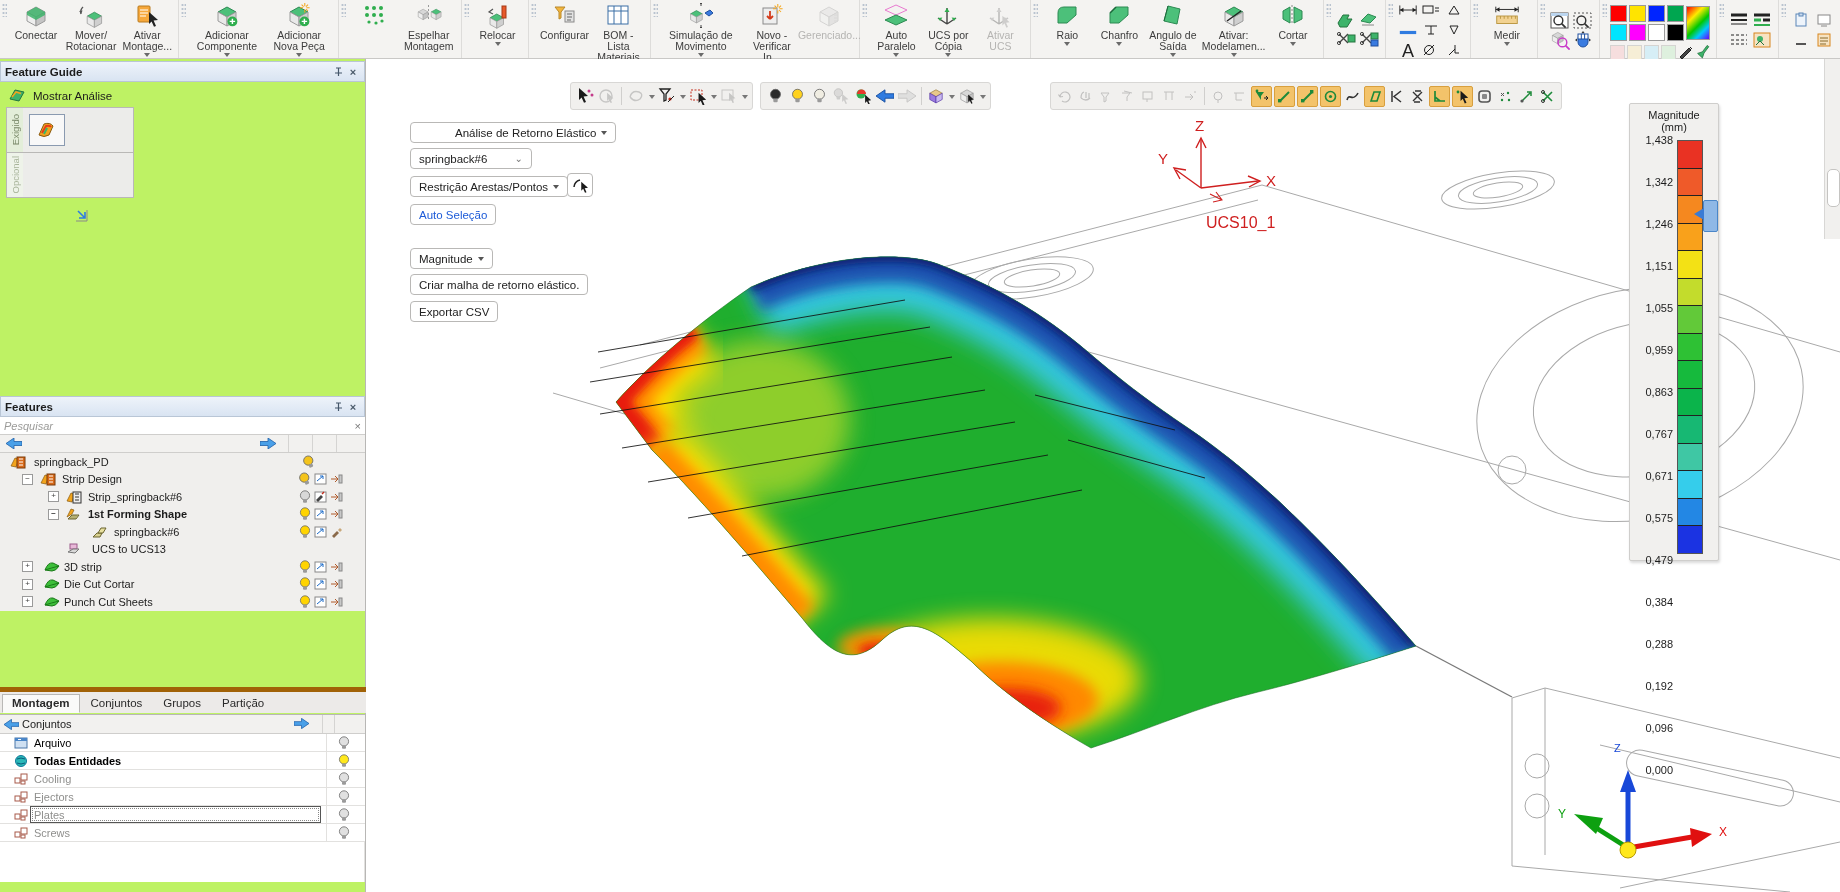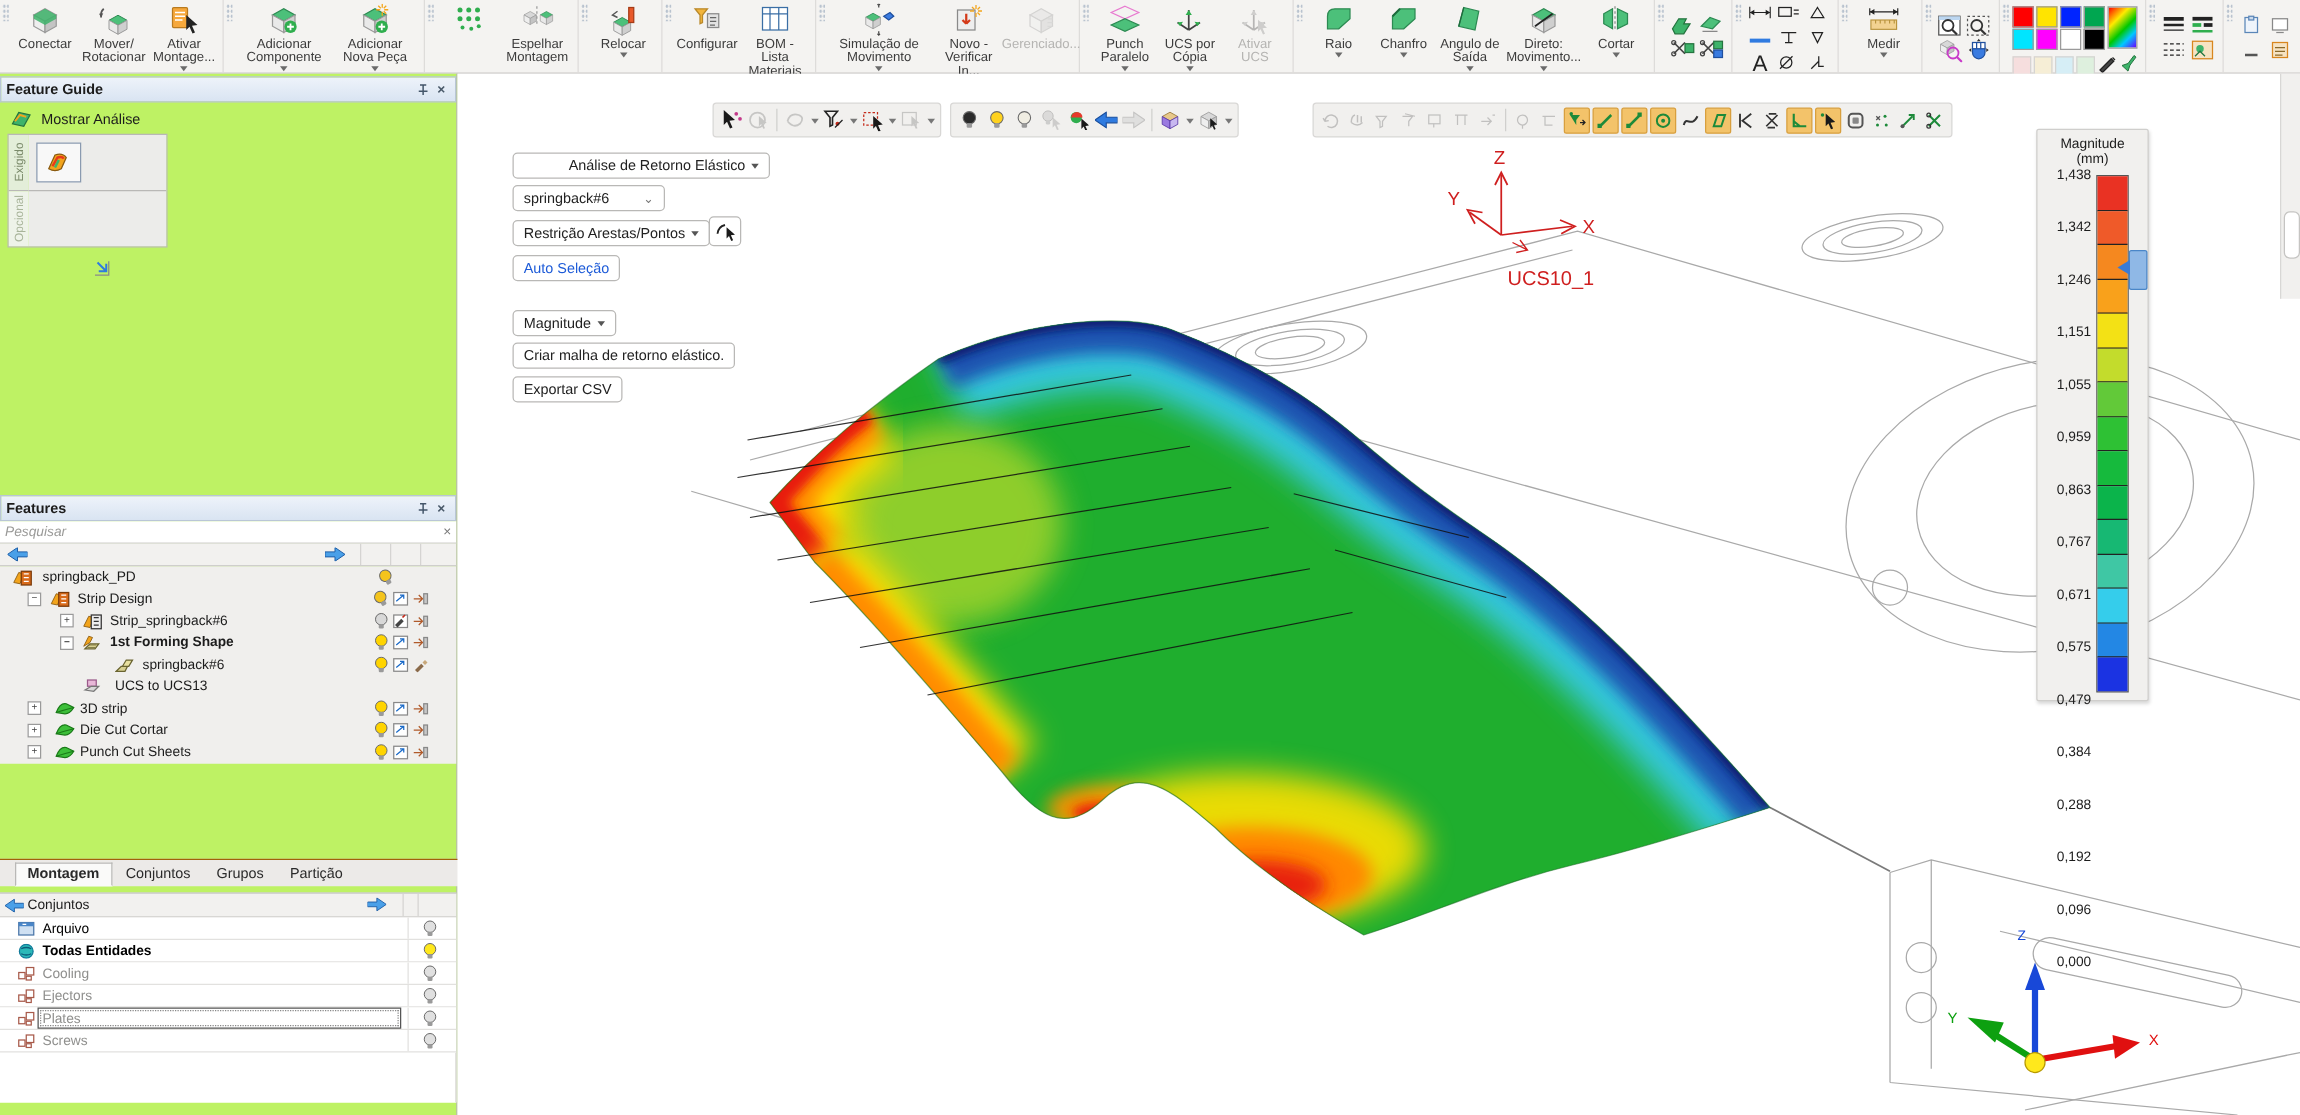--- a/index.html
+++ b/index.html
@@ -37,22 +37,22 @@
   .searchrow .ph{flex:1;font-size:11px;font-style:italic;color:#9a9a98;}
   .navbar{height:17px;background:#f2f1ef;border-bottom:1px solid #cfcecc;position:relative;}
   .navbar .vline{position:absolute;top:0;bottom:0;width:1px;background:#d5d4d2;}
   .treerow{position:relative;height:17.5px;display:flex;align-items:center;font-size:11px;color:#1c1c1c;}
   .exp{position:absolute;width:9px;height:9px;border:1px solid #9a9a9a;background:#fff;font-size:8px;line-height:7px;text-align:center;color:#444;}
   .exp.plus::before{content:"+";}
   .exp.minus::before{content:"\2212";}
   .tlab{position:absolute;white-space:nowrap;}
   .ticon{position:absolute;width:16px;height:14px;}
   .rowicons{position:absolute;right:22px;display:flex;gap:3px;align-items:center;}
-  .tabbar{position:absolute;left:0;width:365px;height:21px;background:#eceae8;border-top:1px solid #a16207;
-    display:flex;align-items:flex-end;padding-left:12px;gap:1px;text-align:center;}
+  .tabbar{position:absolute;left:0;width:365px;height:21px;background:#eceae8;border-top:5px solid #a16207;
+    display:flex;align-items:flex-end;padding-left:2px;gap:1px;text-align:center;}
   .tab{font-size:11.5px;color:#2a2a2a;padding:2px 9px 3px 9px;border:1px solid transparent;cursor:pointer;}
   .tab.active{background:#fafaf9;border-color:#b9b8b6;border-bottom-color:#fafaf9;font-weight:bold;}
   .cjrow{position:relative;height:17px;border-bottom:1px solid #e2e1df;display:flex;align-items:center;font-size:11px;background:#fff;}
   .cjrow .nm{position:absolute;left:34px;white-space:nowrap;}
   .cjrow.graytxt .nm{color:#8f8f8d;}
   .cjrow .cjico{position:absolute;left:14px;width:14px;height:12px;}
   .cjrow .cjbulb{position:absolute;left:338px;width:12px;height:14px;}
   .cjsel{position:absolute;left:30px;right:44px;top:0;bottom:0;border:1px solid #555;outline:1px dotted #888;outline-offset:-3px;}
   
   #canvas{position:absolute;left:366px;top:59px;width:1474px;height:833px;background:#fff;}
@@ -250,21 +250,21 @@
           </svg>
       <span class="ril">Gerenciado...</span>
         </div>
   </div>
   <div class="rg">
     <div class="ri" data-caret="1">
       <svg class="ric24" viewBox="0 0 26 26">
             <polygon points="13,2 24,7 13,12 2,7" fill="none" stroke="#e87ad0"></polygon>
             <polygon points="13,12 24,17 13,22 2,17" fill="#4cc07a" stroke="#2c8a52"></polygon>
           </svg>
-      <span class="ril">Punch Paralelo</span>
+      <span class="ril">Auto Paralelo</span>
         </div>
     <div class="ri" data-caret="1">
       <svg class="ric24" viewBox="0 0 26 26">
             <use href="#axes3"></use>
           </svg>
       <span class="ril">UCS por Cópia</span>
         </div>
     <div class="ri dis">
       <svg class="ric24" viewBox="0 0 26 26">
             <use href="#axes3"></use>
@@ -292,21 +292,21 @@
             <path d="M8,3 L20,6 L17,21 L4,18 Z" fill="#4cc07a" stroke="#2c8a52"></path>
             <path d="M8,3 L4,18" stroke="#1d6a3c"></path>
           </svg>
       <span class="ril">Angulo de Saída</span>
         </div>
     <div class="ri" data-caret="1">
       <svg class="ric24" viewBox="0 0 26 26">
             <use href="#cube"></use>
             <path d="M6,18 L20,8" stroke="#222" stroke-width="1.4"></path>
           </svg>
-      <span class="ril">Direto: Movimento...</span>
+      <span class="ril">Ativar: Modelamen...</span>
         </div>
     <div class="ri" data-caret="1">
       <svg class="ric24" viewBox="0 0 26 26">
             <path d="M3,8 L10,4 L10,20 L3,16 Z" fill="#4cc07a" stroke="#2c8a52"></path>
             <path d="M14,4 L22,8 L22,16 L14,20 Z" fill="#4cc07a" stroke="#2c8a52"></path>
             <path d="M12,2 V22" stroke="#888" stroke-dasharray="2 2"></path>
           </svg>
       <span class="ril">Cortar</span>
         </div>
   </div>

